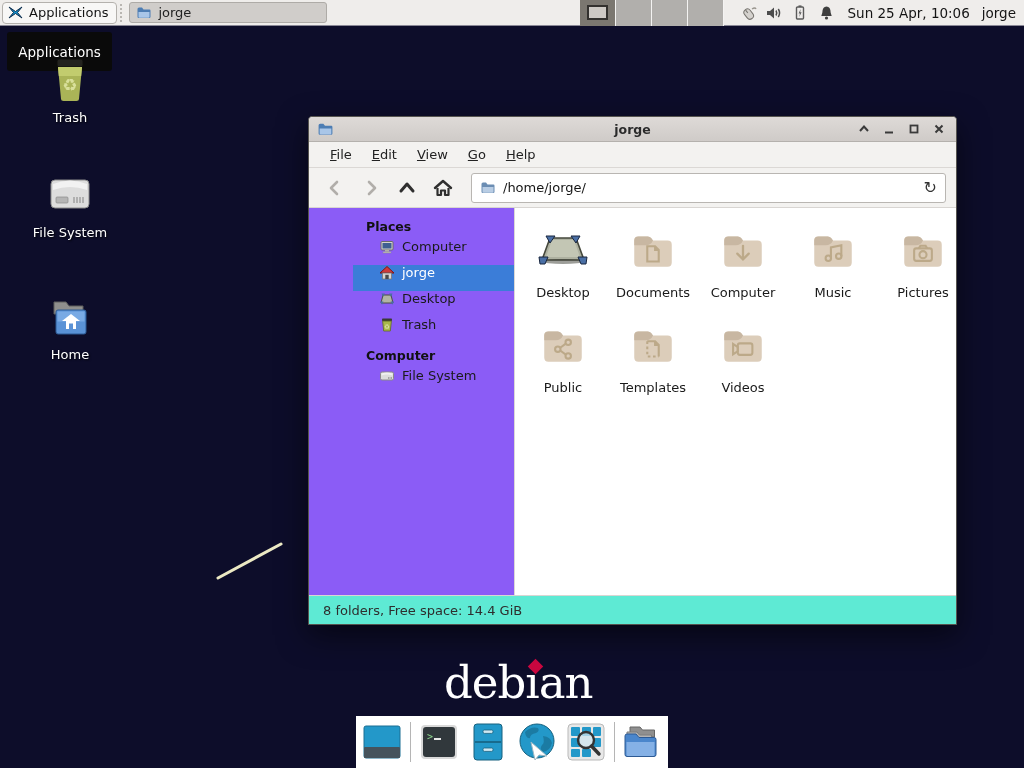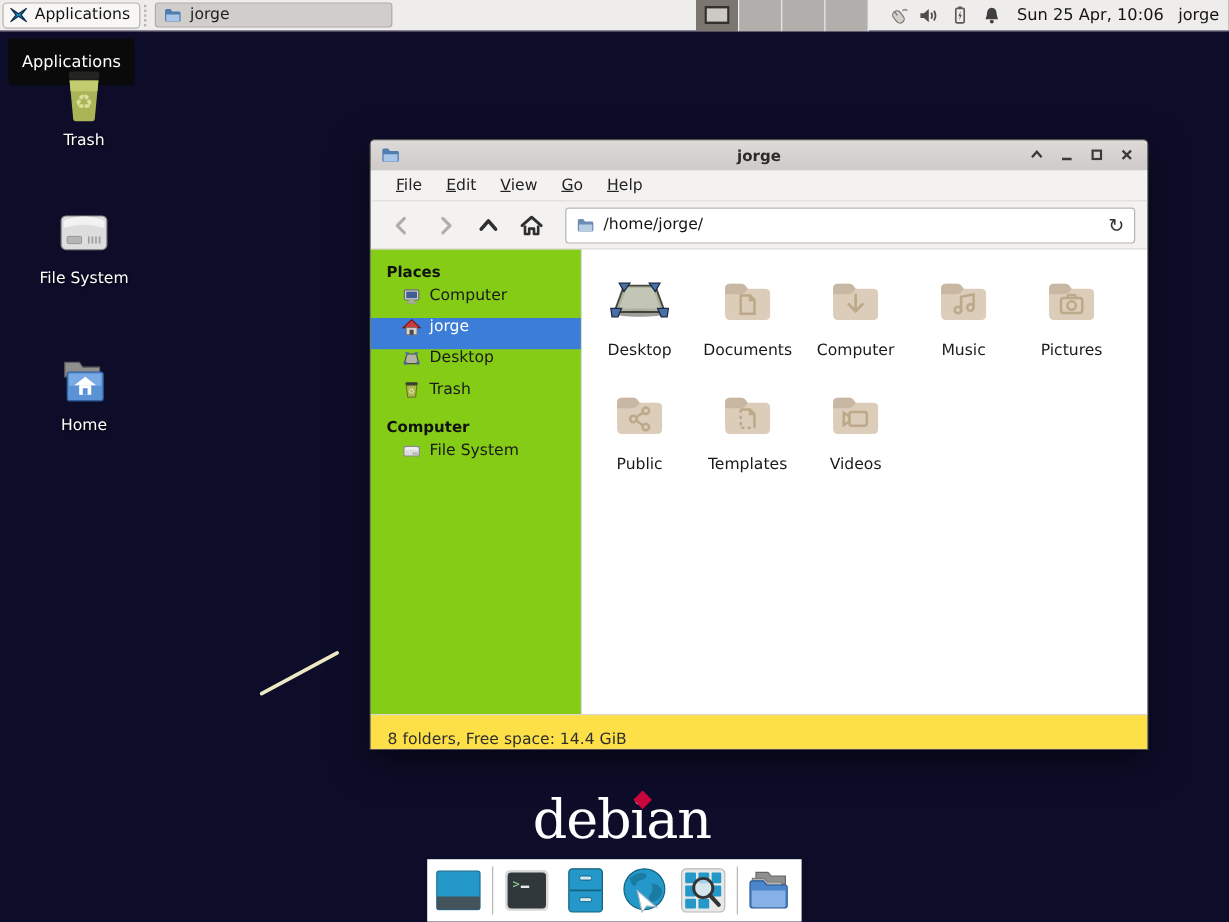--- a/index.html
+++ b/index.html
@@ -88,35 +88,35 @@
   }
   .nav-btn { width:32px; height:30px; display:flex; align-items:center; justify-content:center; border-radius:3px; cursor:pointer; }
   .pathbar {
     flex:1; height:30px; margin-left:8px;
     background:#fff; border:1px solid #b9b6b2; border-radius:3px;
     display:flex; align-items:center; padding:0 8px; gap:7px;
   }
   .pathbar .path-text { flex:1; font-size:13px; color:#141414; }
   .reload { font-size:16px; color:#333; cursor:pointer; line-height:1; }
   .body-area { flex:1; display:flex; min-height:0; }
-  .sidebar { width:176px; background:#84cc16; border-right:1px solid #dbd8d5; padding-top:6px; }
+  .sidebar { width:206px; background:#8b5cf6; border-right:1px solid #dbd8d5; padding-top:6px;padding-left:44px; }
   .side-header { height:25px; display:flex; align-items:center; padding-left:13px; font-weight:bold; font-size:12.5px; color:#111; }
   .side-item { height:26px; display:flex; padding-left:26px; gap:7px; font-size:13px; color:#1a1a1a; cursor:pointer; }
   .side-item.selected { background:#3b7dd8; color:#fff; }
   .main-area { flex:1; position:relative; background:#fff; }
   .icon-grid {
     position:absolute; left:3px; top:10px; width:460px;
     display:flex; flex-wrap:wrap;
   }
   .grid-cell { width:90px; height:95px; display:flex; flex-direction:column; align-items:center; cursor:pointer; }
   .grid-cell .glyph { height:58px; display:flex; align-items:flex-end; justify-content:center; }
   .grid-cell .label { margin-top:9px; font-size:13px; color:#1a1a1a; }
   .statusbar {
-    height:29px; background:#fde047; border-top:1px solid #d9d6d3;
-    display:flex; align-items:flex-end; padding-left:14px;
+    height:29px; background:#5eead4; border-top:1px solid #d9d6d3;
+    display:flex; align-items:center; padding-left:14px;
     font-size:13px; color:#2e2e2e;
   }
   
   .debian {
     position:absolute; left:444px; top:660px; height:52px;
     font-family:"DejaVu Serif", serif; font-size:45px; line-height:1;
     color:#fff; letter-spacing:-1px;
   }
   .debian .dot {
     position:absolute; left:86px; top:1px; width:11px; height:11px;

